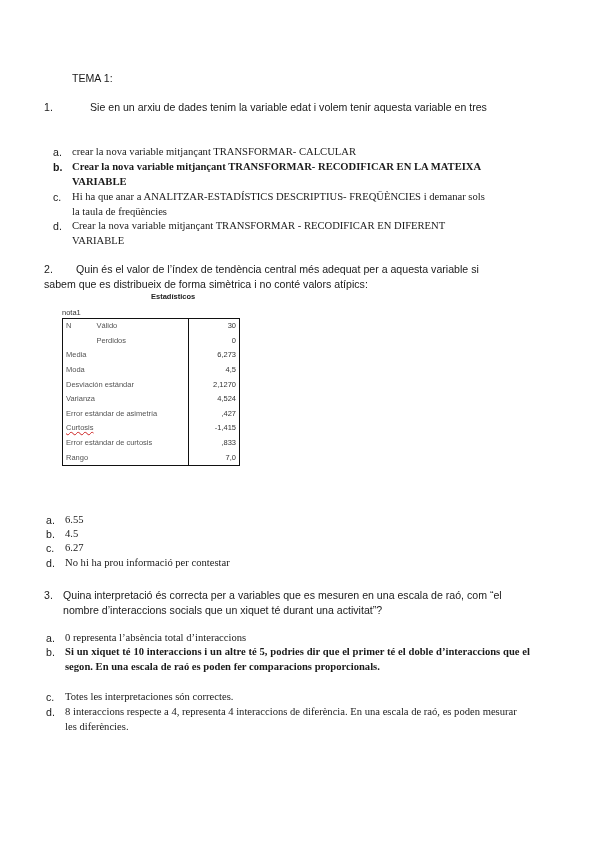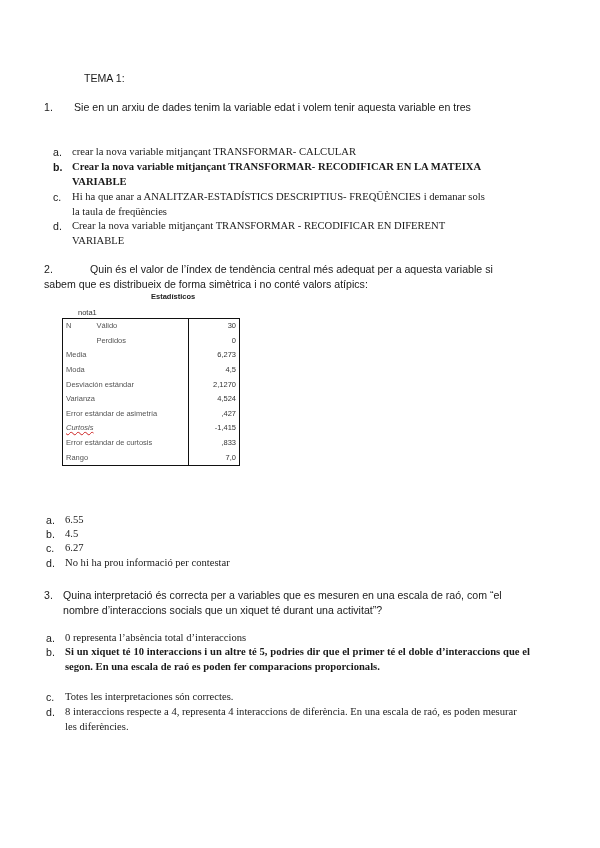--- a/index.html
+++ b/index.html
@@ -12,21 +12,21 @@
       height: 848px;
       position: relative;
       overflow: hidden;
       font-family: "Liberation Sans", sans-serif;
       color: #1a1a1a;
       font-size: 10.6px;
       line-height: 14.8px;
     }
     .abs { position: absolute; }
     .page-heading {
-      left: 84px; top: 71px;
+      left: 72px; top: 71px;
     }
     .q-para {
       left: 44px; width: 510px;
     }
     .q-para .num {
       display: inline-block;
       width: 30px;
     }
     .opt {
       position: absolute;
@@ -54,21 +54,20 @@
       font-weight: bold;
       line-height: 10px;
       color: #222;
       padding-left: 31px;
     }
     .stats-var {
       left: 62px; top: 308px;
       font-size: 7.5px;
       line-height: 10px;
       color: #333;
-      margin-left: 16px;
     }
     .stats-table {
       left: 62px; top: 318px;
       width: 178px;
       border: 1.5px solid #111;
       border-collapse: collapse;
       font-size: 7.5px;
       color: #555;
     }
     .stats-table td {
@@ -83,51 +82,50 @@
       border-left: 1.2px solid #111;
       width: 44px;
       color: #333;
     }
     .stats-table td.sub {
       padding-left: 2px;
     }
     .wavy {
       text-decoration: underline wavy #cc2222;
       text-decoration-thickness: 1px;
-      font-style: italic;
     }
   </style>
 </head>
 <body>
 
 <div class="abs page-heading">TEMA 1:</div>
 
 <div class="abs q-para" style="top:100px;">
-  <div><span class="num">1.</span><span style="margin-left:0">Sie en un arxiu de dades tenim la variable edat i volem tenir aquesta variable en tres</span></div>
+  <div><span class="num">1.</span><span style="margin-left:16px">Sie en un arxiu de dades tenim la variable edat i volem tenir aquesta variable en tres</span></div>
 </div>
 
 <div class="opt" style="top:145px;">
   <span class="letter">a.</span>
   <span class="text">crear la nova variable mitjançant TRANSFORMAR- CALCULAR</span>
 </div>
 <div class="opt bold" style="top:160px;">
   <span class="letter">b.</span>
   <span class="text" style="width:440px">Crear la nova variable mitjançant TRANSFORMAR- RECODIFICAR EN LA MATEIXA VARIABLE</span>
 </div>
 <div class="opt" style="top:190px;">
   <span class="letter">c.</span>
   <span class="text" style="width:420px">Hi ha que anar a ANALITZAR-ESTADÍSTICS DESCRIPTIUS- FREQÜÈNCIES i demanar sols la taula de freqüències</span>
 </div>
 <div class="opt" style="top:219px;">
   <span class="letter">d.</span>
   <span class="text" style="width:410px">Crear la nova variable mitjançant TRANSFORMAR - RECODIFICAR EN DIFERENT VARIABLE</span>
 </div>
 
 <div class="abs q-para" style="top:262px;">
-  <div><span class="num">2.</span><span style="margin-left:16px">Quin és el valor de l’índex de tendència central més adequat per a aquesta variable si</span></div>
+  <div><span class="num">2.</span><span style="margin-left:2px">Quin és el valor de l’índex de tendència central més adequat per a aquesta variable si</span></div>
   <div>sabem que es distribueix de forma simètrica i no conté valors atípics:</div>
 </div>
 
 <div class="abs stats-title">Estadísticos</div>
 <div class="abs stats-var">nota1</div>
 <table class="abs stats-table">
   <tbody>
     <tr>
       <td>N</td>
       <td class="sub">Válido</td>

